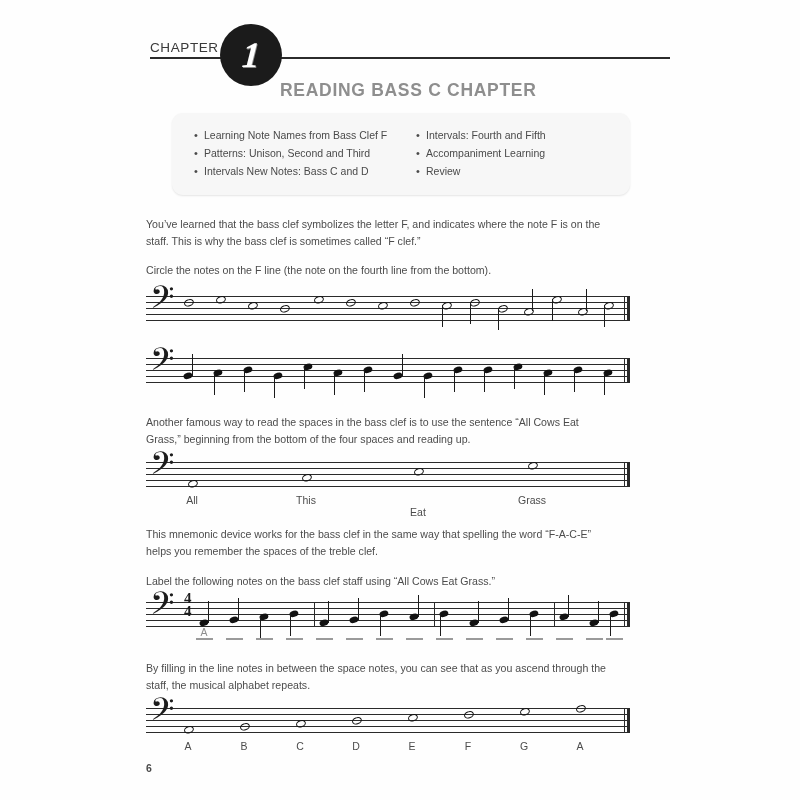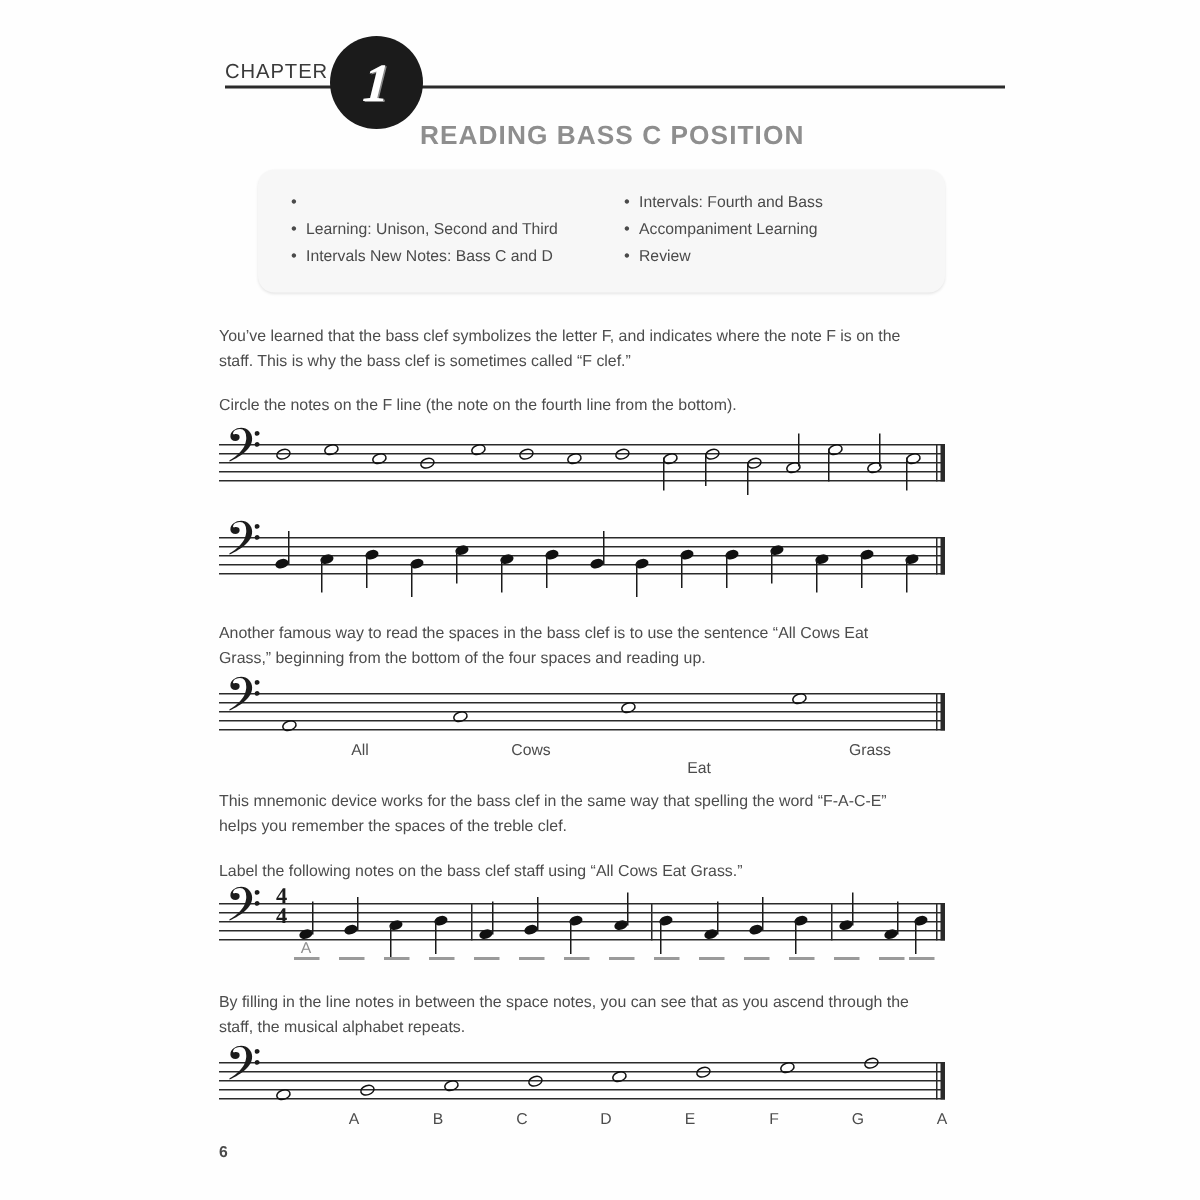--- a/index.html
+++ b/index.html
@@ -187,21 +187,20 @@
     width: 1.2px;
     background: #1a1a1a;
   }
 
   .lbl {
     position: absolute;
     font-size: 10.5px;
     color: #4c4c4c;
     text-align: center;
     transform: translateX(-50%);
-    margin-left: 48px;
   }
   .blank {
     position: absolute;
     width: 17px; height: 1.6px;
     background: #9a9a9a;
   }
   .blank-ans {
     position: absolute;
     font-size: 10.5px;
     color: #8e8e8e;
@@ -220,42 +219,43 @@
 <body>
 
 <div class="page">
 
   <div class="chapter-header">
     <div class="chapter-word">CHAPTER</div>
     <div class="chapter-rule"></div>
     <div class="chapter-badge">
       <div class="num">1</div>
     </div>
-    <div class="chapter-title">READING BASS C POSITION</div>
+    <div class="chapter-title">READING BASS C CHAPTER</div>
   </div>
 
   <div class="objectives">
     <div class="cols">
       <div class="col">
         <div class="obj-item">
           <span class="obj-bullet">•</span>
-        </div>
-        <div class="obj-item">
-          <span class="obj-bullet">•</span>
-          <span>Learning: Unison, Second and Third</span>
+          <span>Learning Note Names from Bass Clef F</span>
+        </div>
+        <div class="obj-item">
+          <span class="obj-bullet">•</span>
+          <span>Patterns: Unison, Second and Third</span>
         </div>
         <div class="obj-item">
           <span class="obj-bullet">•</span>
           <span>Intervals New Notes: Bass C and D</span>
         </div>
       </div>
       <div class="col">
         <div class="obj-item">
           <span class="obj-bullet">•</span>
-          <span>Intervals: Fourth and Bass</span>
+          <span>Intervals: Fourth and Fifth</span>
         </div>
         <div class="obj-item">
           <span class="obj-bullet">•</span>
           <span>Accompaniment Learning</span>
         </div>
         <div class="obj-item">
           <span class="obj-bullet">•</span>
           <span>Review</span>
         </div>
       </div>
@@ -353,21 +353,21 @@
         <div class="line sline0"></div>
         <div class="line sline1"></div>
         <div class="line sline2"></div>
         <div class="line sline3"></div>
         <div class="line sline4"></div>
       </div>
       <div class="clef">𝄢</div>
       <div class="nh hollow" style="left:46px; top:21px;"></div>
       <div class="lbl" style="left:46px; top:32px;">All</div>
       <div class="nh hollow" style="left:160px; top:15px;"></div>
-      <div class="lbl" style="left:160px; top:32px;">Cows</div>
+      <div class="lbl" style="left:160px; top:32px;">This</div>
       <div class="nh hollow" style="left:272px; top:9px;"></div>
       <div class="lbl" style="left:272px; top:44px;">Eat</div>
       <div class="nh hollow" style="left:386px; top:3px;"></div>
       <div class="lbl" style="left:386px; top:32px;">Grass</div>
       <div class="endbar" style="left:478px;">
         <div class="thin"></div>
         <div class="thick"></div>
       </div>
     </div>
 

